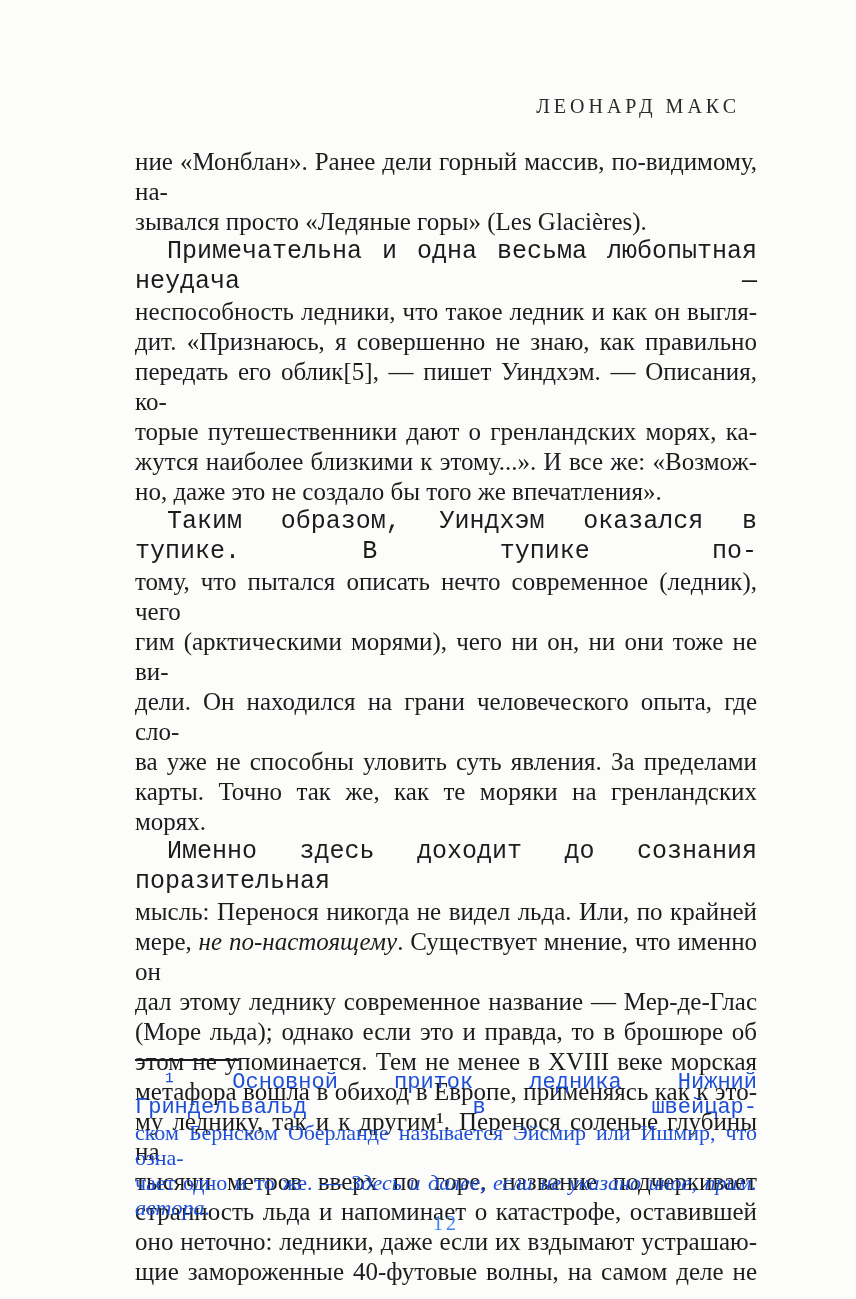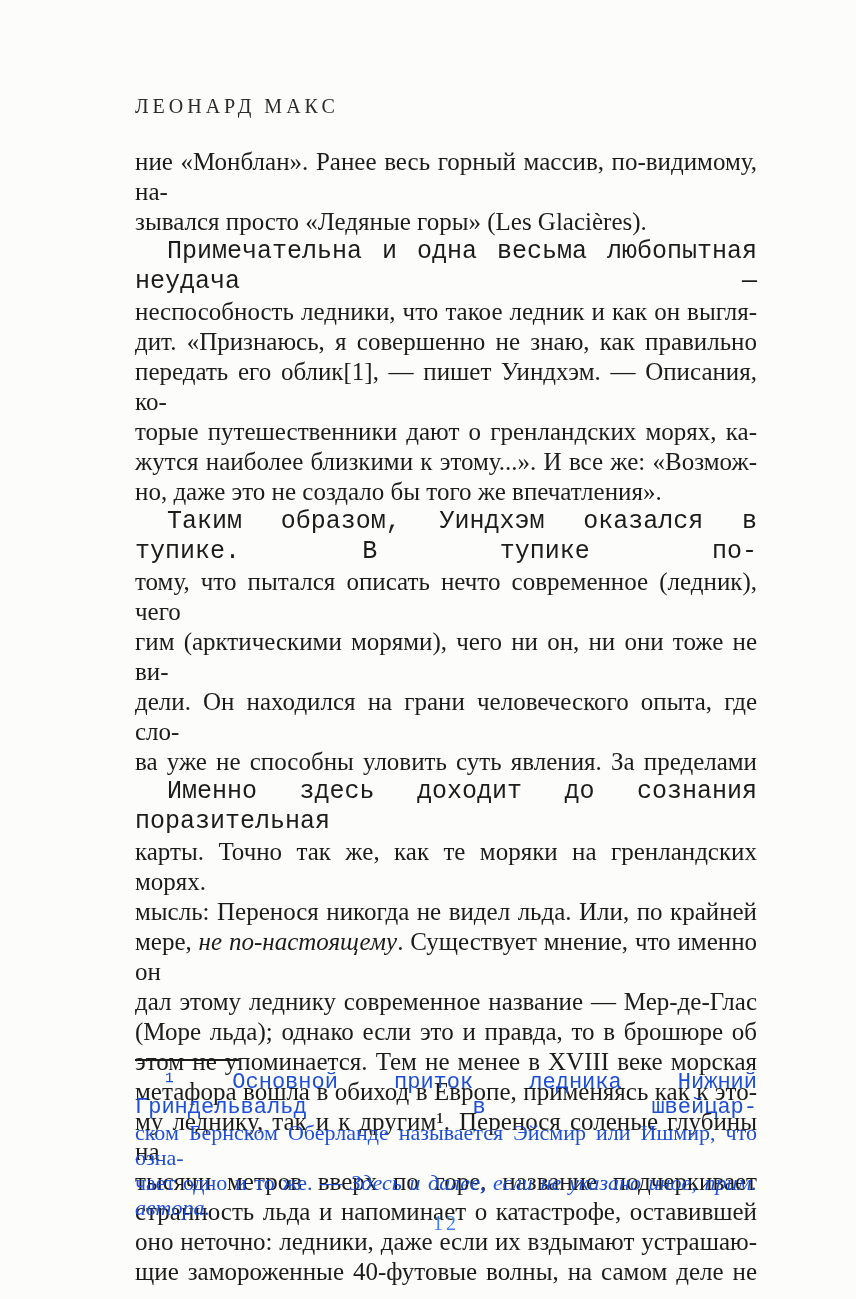--- a/index.html
+++ b/index.html
@@ -18,23 +18,23 @@
     left: 0; top: 0;
     width: 856px;
     height: 1299px;
     background: #fcfcfa;
     color: #1d1d1d;
     overflow: hidden;
   }
   .running-header {
     position: absolute;
     top: 95px;
-    left: 135px;
+    left: 118px;
     width: 622px;
-    text-align: left;
+    text-align: right;
     font-size: 20px;
     letter-spacing: 4px;
     color: #2a2a2a;
     white-space: nowrap;
   }
   .body-text {
     position: absolute;
     top: 147px;
     left: 135px;
     width: 622px;
@@ -84,36 +84,36 @@
     color: #3b82f6;
   }
 </style>
 </head>
 <body>
 
 <div class="page">
   <div class="running-header">ЛЕОНАРД МАКС</div>
 
   <div class="body-text">
-      <div class="line">ние «Монблан». Ранее весь горный массив, по-видимому, на-</div>
+      <div class="line">ние «Монблан». Ранее дели горный массив, по-видимому, на-</div>
       <div class="line end">зывался просто «Ледяные горы» (Les Glacières).</div>
       <div class="line indent">Примечательна и одна весьма любопытная неудача —</div>
       <div class="line">неспособность ледники, что такое ледник и как он выгля-</div>
       <div class="line">дит. «Признаюсь, я совершенно не знаю, как правильно</div>
-      <div class="line">передать его облик[1], — пишет Уиндхэм. — Описания, ко-</div>
+      <div class="line">передать его облик[5], — пишет Уиндхэм. — Описания, ко-</div>
       <div class="line">торые путешественники дают о гренландских морях, ка-</div>
       <div class="line">жутся наиболее близкими к этому...». И все же: «Возмож-</div>
       <div class="line end">но, даже это не создало бы того же впечатления».</div>
       <div class="line indent">Таким образом, Уиндхэм оказался в тупике. В тупике по-</div>
       <div class="line">тому, что пытался описать нечто современное (ледник), чего</div>
       <div class="line">гим (арктическими морями), чего ни он, ни они тоже не ви-</div>
       <div class="line">дели. Он находился на грани человеческого опыта, где сло-</div>
       <div class="line">ва уже не способны уловить суть явления. За пределами</div>
+      <div class="line">карты. Точно так же, как те моряки на гренландских морях.</div>
       <div class="line indent">Именно здесь доходит до сознания поразительная</div>
-      <div class="line">карты. Точно так же, как те моряки на гренландских морях.</div>
       <div class="line">мысль: Перенося никогда не видел льда. Или, по крайней</div>
       <div class="line">мере, <i>не по-настоящему</i>. Существует мнение, что именно он</div>
       <div class="line">дал этому леднику современное название — Мер-де-Глас</div>
       <div class="line">(Море льда); однако если это и правда, то в брошюре об</div>
       <div class="line">этом не упоминается. Тем не менее в XVIII веке морская</div>
       <div class="line">метафора вошла в обиход в Европе, применяясь как к это-</div>
       <div class="line">му леднику, так и к другим¹. Перенося соленые глубины на</div>
       <div class="line">тысячи метров вверх по горе, название подчеркивает</div>
       <div class="line">странность льда и напоминает о катастрофе, оставившей</div>
       <div class="line">оно неточно: ледники, даже если их вздымают устрашаю-</div>

